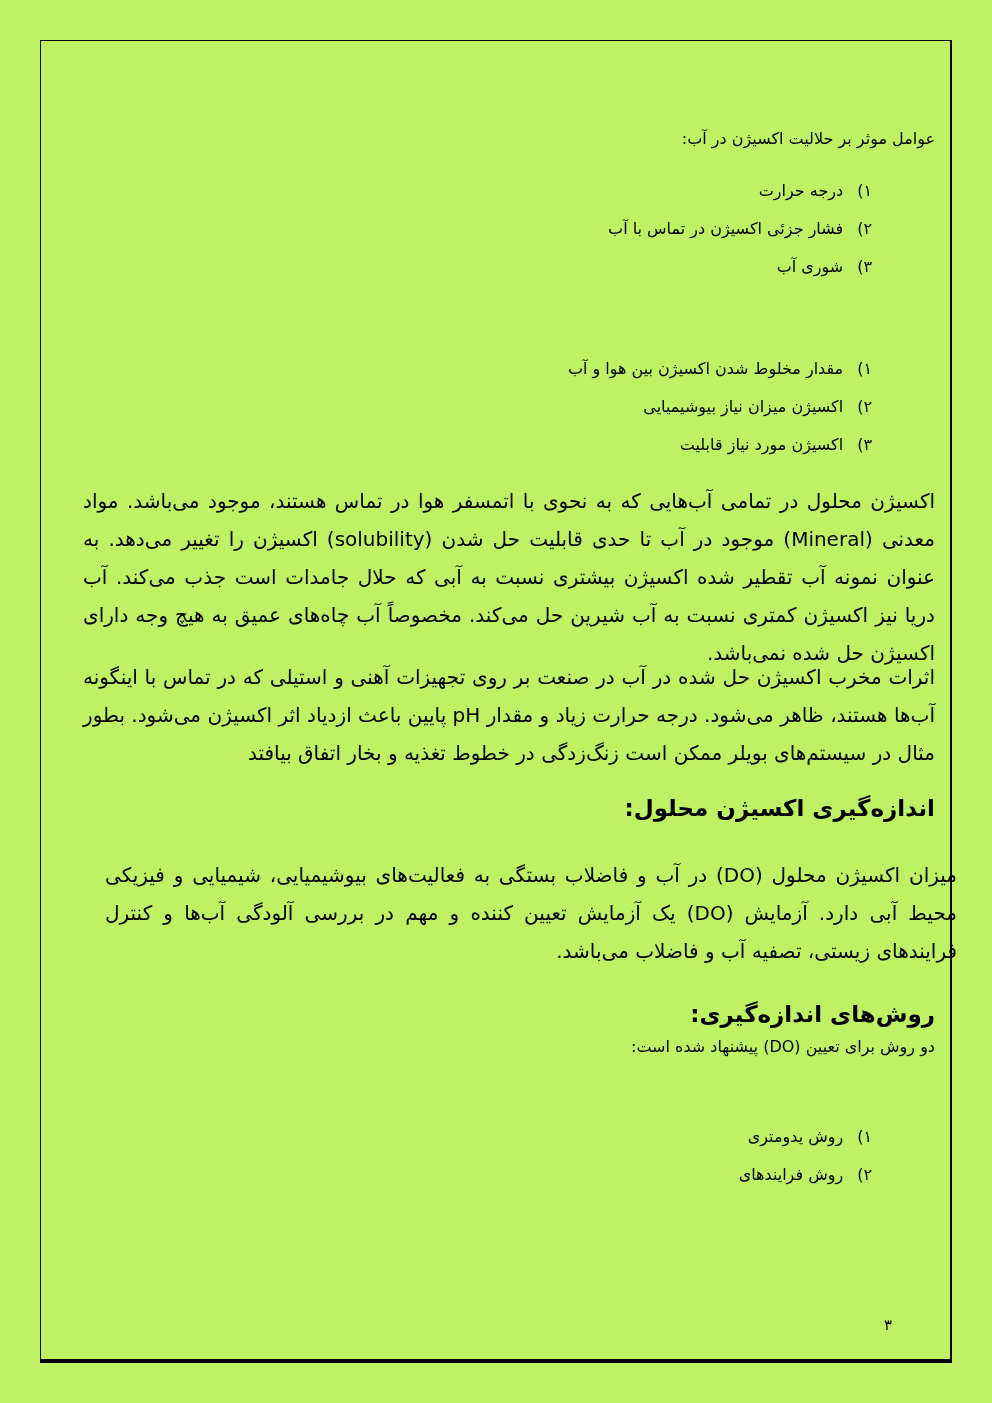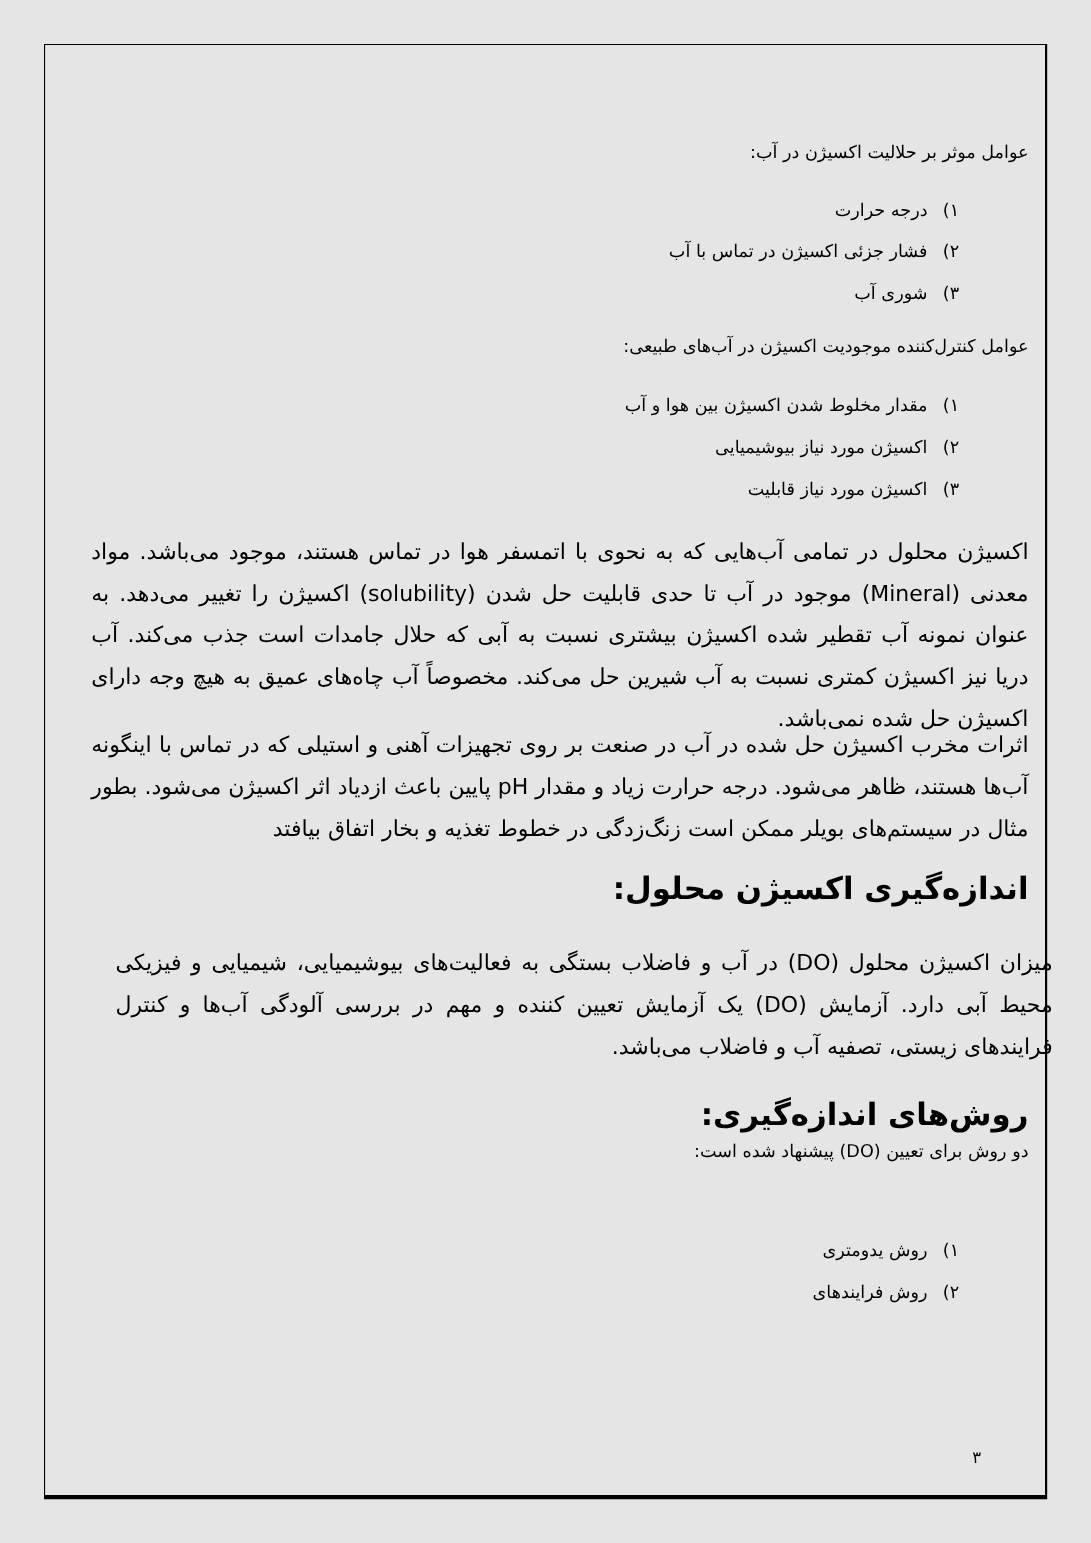--- a/index.html
+++ b/index.html
@@ -4,21 +4,21 @@
 <style>
   html, body {
     margin: 0;
     padding: 0;
     background: #ffffff;
   }
   .page {
     position: relative;
     width: 992px;
     height: 1403px;
-    background: #e5e5e5;
+    background: #bef264;
     color: #000000;
     font-family: "DejaVu Sans", sans-serif;
     overflow: hidden;
   }
   .frame {
     position: absolute;
     left: 40px;
     top: 40px;
     width: 912px;
     height: 1323px;
@@ -39,21 +39,21 @@
     line-height: 38px;
     text-align: right;
   }
   .para {
     font-size: 20px;
     line-height: 38px;
     text-align: justify;
     text-justify: inter-word;
   }
   .heading {
-    font-size: 28px;
+    font-size: 23px;
     font-weight: bold;
     line-height: 40px;
     text-align: right;
   }
   .list .item {
     display: flex;
     gap: 14px;
     padding-right: 63px;
     font-size: 16px;
     line-height: 38px;
@@ -93,30 +93,29 @@
     <div class="item">
       <span class="marker">۲)</span>
       <span class="text">فشار جزئی اکسیژن در تماس با آب</span>
     </div>
     <div class="item">
       <span class="marker">۳)</span>
       <span class="text">شوری آب</span>
     </div>
   </div>
 
-  <div class="block line" style="top:296px;">عوامل کنترل‌کننده موجودیت اکسیژن در آب‌های طبیعی:</div>
 
   <div class="block list" style="top:350px;">
     <div class="item">
       <span class="marker">۱)</span>
       <span class="text">مقدار مخلوط شدن اکسیژن بین هوا و آب</span>
     </div>
     <div class="item">
       <span class="marker">۲)</span>
-      <span class="text">اکسیژن مورد نیاز بیوشیمیایی</span>
+      <span class="text">اکسیژن میزان نیاز بیوشیمیایی</span>
     </div>
     <div class="item">
       <span class="marker">۳)</span>
       <span class="text">اکسیژن مورد نیاز قابلیت</span>
     </div>
   </div>
 
   <div class="block para" style="top:482px;">اکسیژن محلول در تمامی آب‌هایی که به نحوی با اتمسفر هوا در تماس هستند، موجود می‌باشد. مواد معدنی (Mineral) موجود در آب تا حدی قابلیت حل شدن (solubility) اکسیژن را تغییر می‌دهد. به عنوان نمونه آب تقطیر شده اکسیژن بیشتری نسبت به آبی که حلال جامدات است جذب می‌کند. آب دریا نیز اکسیژن کمتری نسبت به آب شیرین حل می‌کند. مخصوصاً آب چاه‌های عمیق به هیچ وجه دارای اکسیژن حل شده نمی‌باشد.</div>
 
   <div class="block para" style="top:658px;">اثرات مخرب اکسیژن حل شده در آب در صنعت بر روی تجهیزات آهنی و استیلی که در تماس با اینگونه آب‌ها هستند، ظاهر می‌شود. درجه حرارت زیاد و مقدار pH پایین باعث ازدیاد اثر اکسیژن می‌شود. بطور مثال در سیستم‌های بویلر ممکن است زنگ‌زدگی در خطوط تغذیه و بخار اتفاق بیافتد</div>

